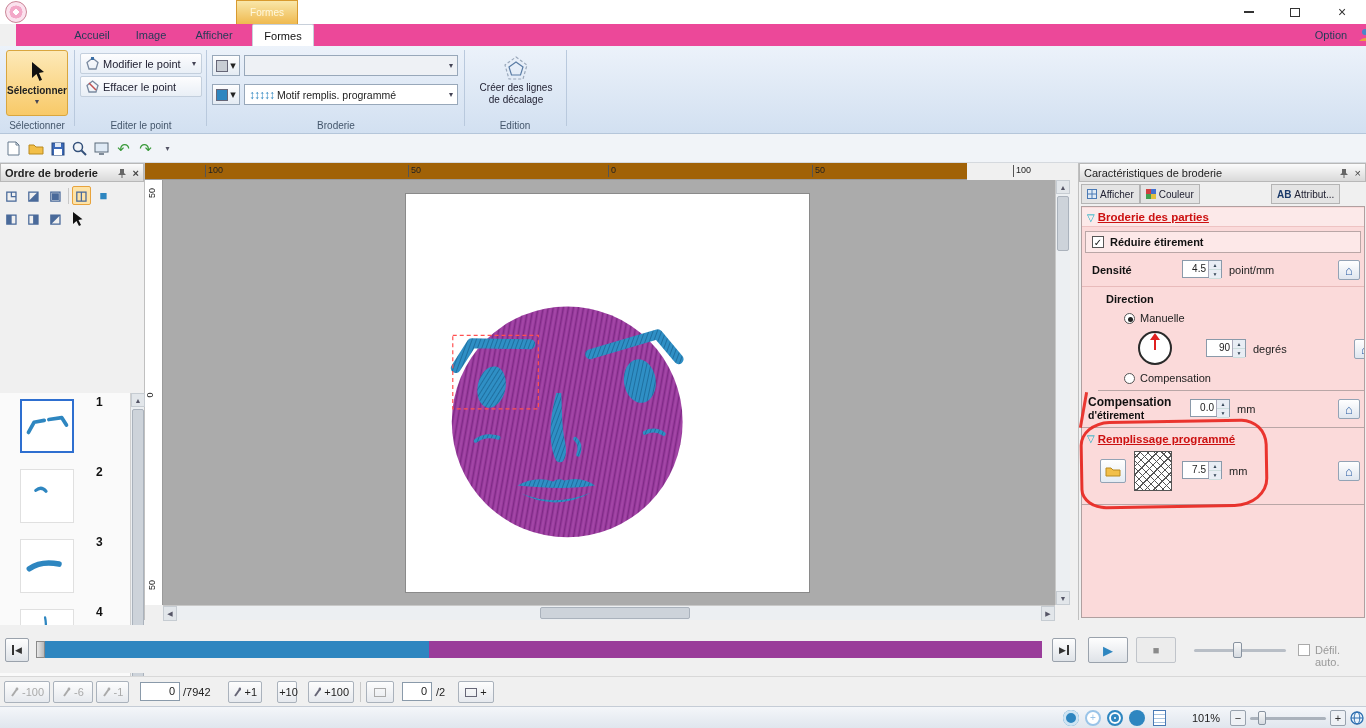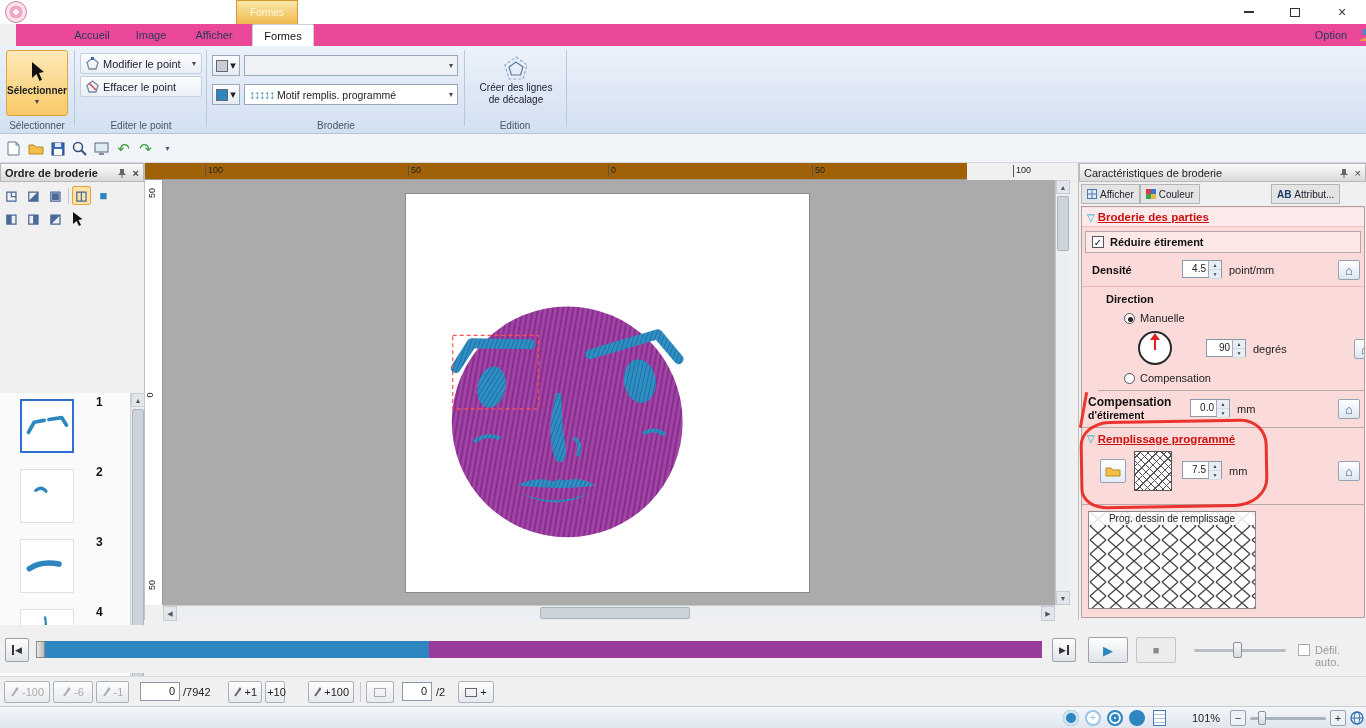--- a/index.html
+++ b/index.html
@@ -533,32 +533,20 @@
           <span class="spin-v">7.5</span>
           <span class="spin-a">
               <i>▲</i>
               <i>▼</i>
             </span>
         </span>
         <span style="position:absolute;left:147px;top:18px;">mm</span>
         <span class="housebtn" style="left:256px;top:14px;">⌂</span>
       </div>
 
-      <div class="previewbox" style="left:6px;top:304px;width:168px;height:98px;">
-        <svg width="166" height="96">
-          <defs>
-            <pattern id="herr" width="18" height="14" patternUnits="userSpaceOnUse">
-              <path d="M1 0 L9 7 L1 14" fill="none" stroke="#444" stroke-width="1.3"></path>
-              <path d="M17 0 L9 7 L17 14" fill="none" stroke="#444" stroke-width="1.3"></path>
-            </pattern>
-          </defs>
-          <rect width="166" height="96" fill="url(#herr)"></rect>
-        </svg>
-        <div class="previewlabel">Prog. dessin de remplissage</div>
-      </div>
     </div>
   </div>
 
   <div class="annotation"></div>
   <div class="annotation2"></div>
 
   <div class="playbar">
     <div class="pbtn" style="left:5px;top:13px;width:24px;height:24px;">
       <span style="width:2px;height:10px;background:#333;"></span>
         <span style="font-size:9px;color:#333;">◀</span>
@@ -608,21 +596,21 @@
     </div>
     <div class="numbox" style="left:140px;width:40px;"><span>0</span></div>
     <span style="position:absolute;left:183px;top:9px;">/7942</span>
     <div class="sbtn" style="left:228px;width:34px;">
       <svg width="9" height="11">
           <line x1="2" y1="9" x2="7" y2="2" stroke="#667" stroke-width="2"></line>
           <circle cx="7" cy="2" r="1.4" fill="#667"></circle>
         </svg>
       <span>+1</span>
     </div>
-    <div class="sbtn" style="left:265px;width:20px;">
+    <div class="sbtn" style="left:277px;width:20px;">
       <svg width="9" height="11">
           <line x1="2" y1="9" x2="7" y2="2" stroke="#667" stroke-width="2"></line>
           <circle cx="7" cy="2" r="1.4" fill="#667"></circle>
         </svg>
       <span>+10</span>
     </div>
     <div class="sbtn" style="left:308px;width:46px;">
       <svg width="9" height="11">
           <line x1="2" y1="9" x2="7" y2="2" stroke="#667" stroke-width="2"></line>
           <circle cx="7" cy="2" r="1.4" fill="#667"></circle>

